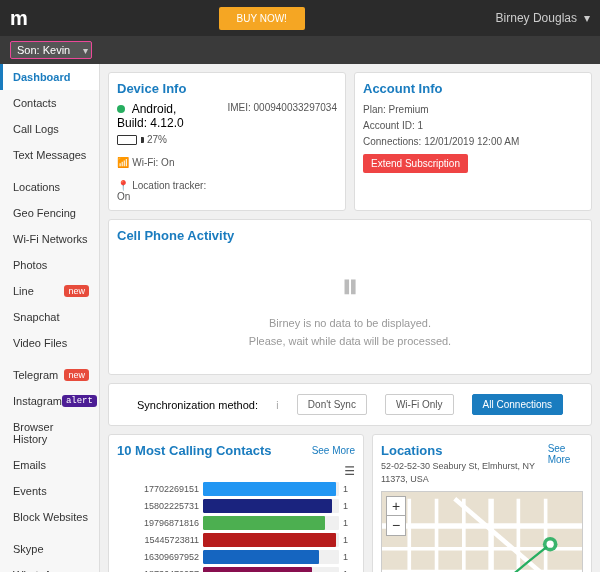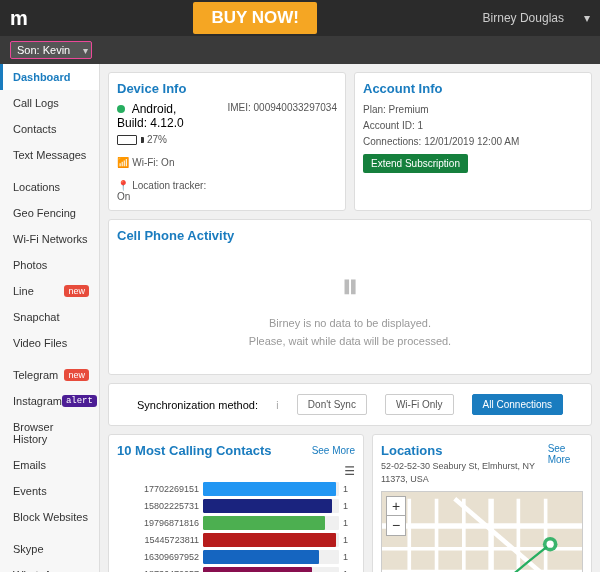--- a/index.html
+++ b/index.html
@@ -17,31 +17,31 @@
     .header-logo {
       color: white;
       font-size: 20px;
       font-weight: bold;
     }
     .buy-now-btn {
       background: #f5a623;
       color: white;
       border: none;
       padding: 6px 18px;
-      font-size: 17px;
-      font-weight: bold;
+      font-size: 10px;
+      font-weight: normal;
       cursor: pointer;
       border-radius: 2px;
     }
     .header-user {
       color: #ccc;
       font-size: 12px;
       display: flex;
       align-items: center;
-      gap: 20px;
+      gap: 7px;
       cursor: pointer;
     }
 
     
     .sub-header {
       background: #3a3a3a;
       height: 28px;
       display: flex;
       align-items: center;
       padding: 0 10px;
@@ -203,21 +203,21 @@
       margin-bottom: 0;
     }
 
     
     .account-info-text {
       font-size: 10px;
       color: #555;
       line-height: 1.6;
     }
     .extend-btn {
-      background: #15803d;
+      background: #ef4444;
       color: white;
       border: none;
       padding: 4px 8px;
       font-size: 10px;
       cursor: pointer;
       border-radius: 2px;
       margin-top: 4px;
     }
 
     
@@ -401,24 +401,24 @@
   </div>
 </div>
 
 <div class="main-layout">
 
   <div class="sidebar">
     <div class="sidebar-item active">
       <span>Dashboard</span>
     </div>
     <div class="sidebar-item">
+      <span>Contacts</span>
+    </div>
+    <div class="sidebar-item">
       <span>Call Logs</span>
-    </div>
-    <div class="sidebar-item">
-      <span>Contacts</span>
     </div>
     <div class="sidebar-item">
       <span>Text Messages</span>
     </div>
     <div class="sidebar-divider"></div>
     <div class="sidebar-item">
       <span>Locations</span>
     </div>
     <div class="sidebar-item">
       <span>Geo Fencing</span>

